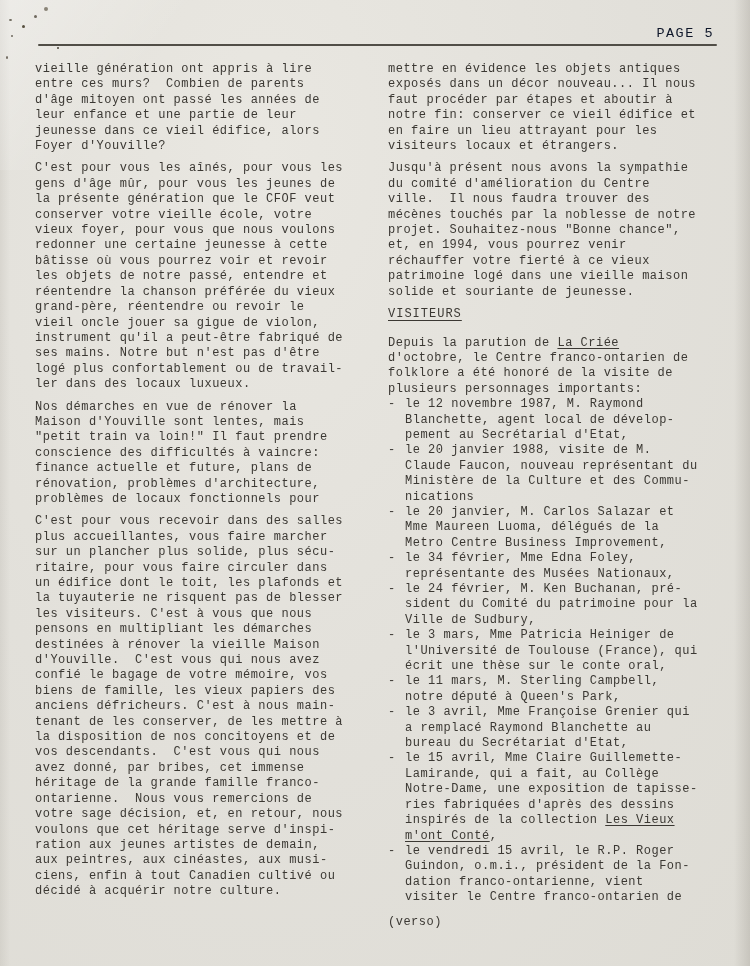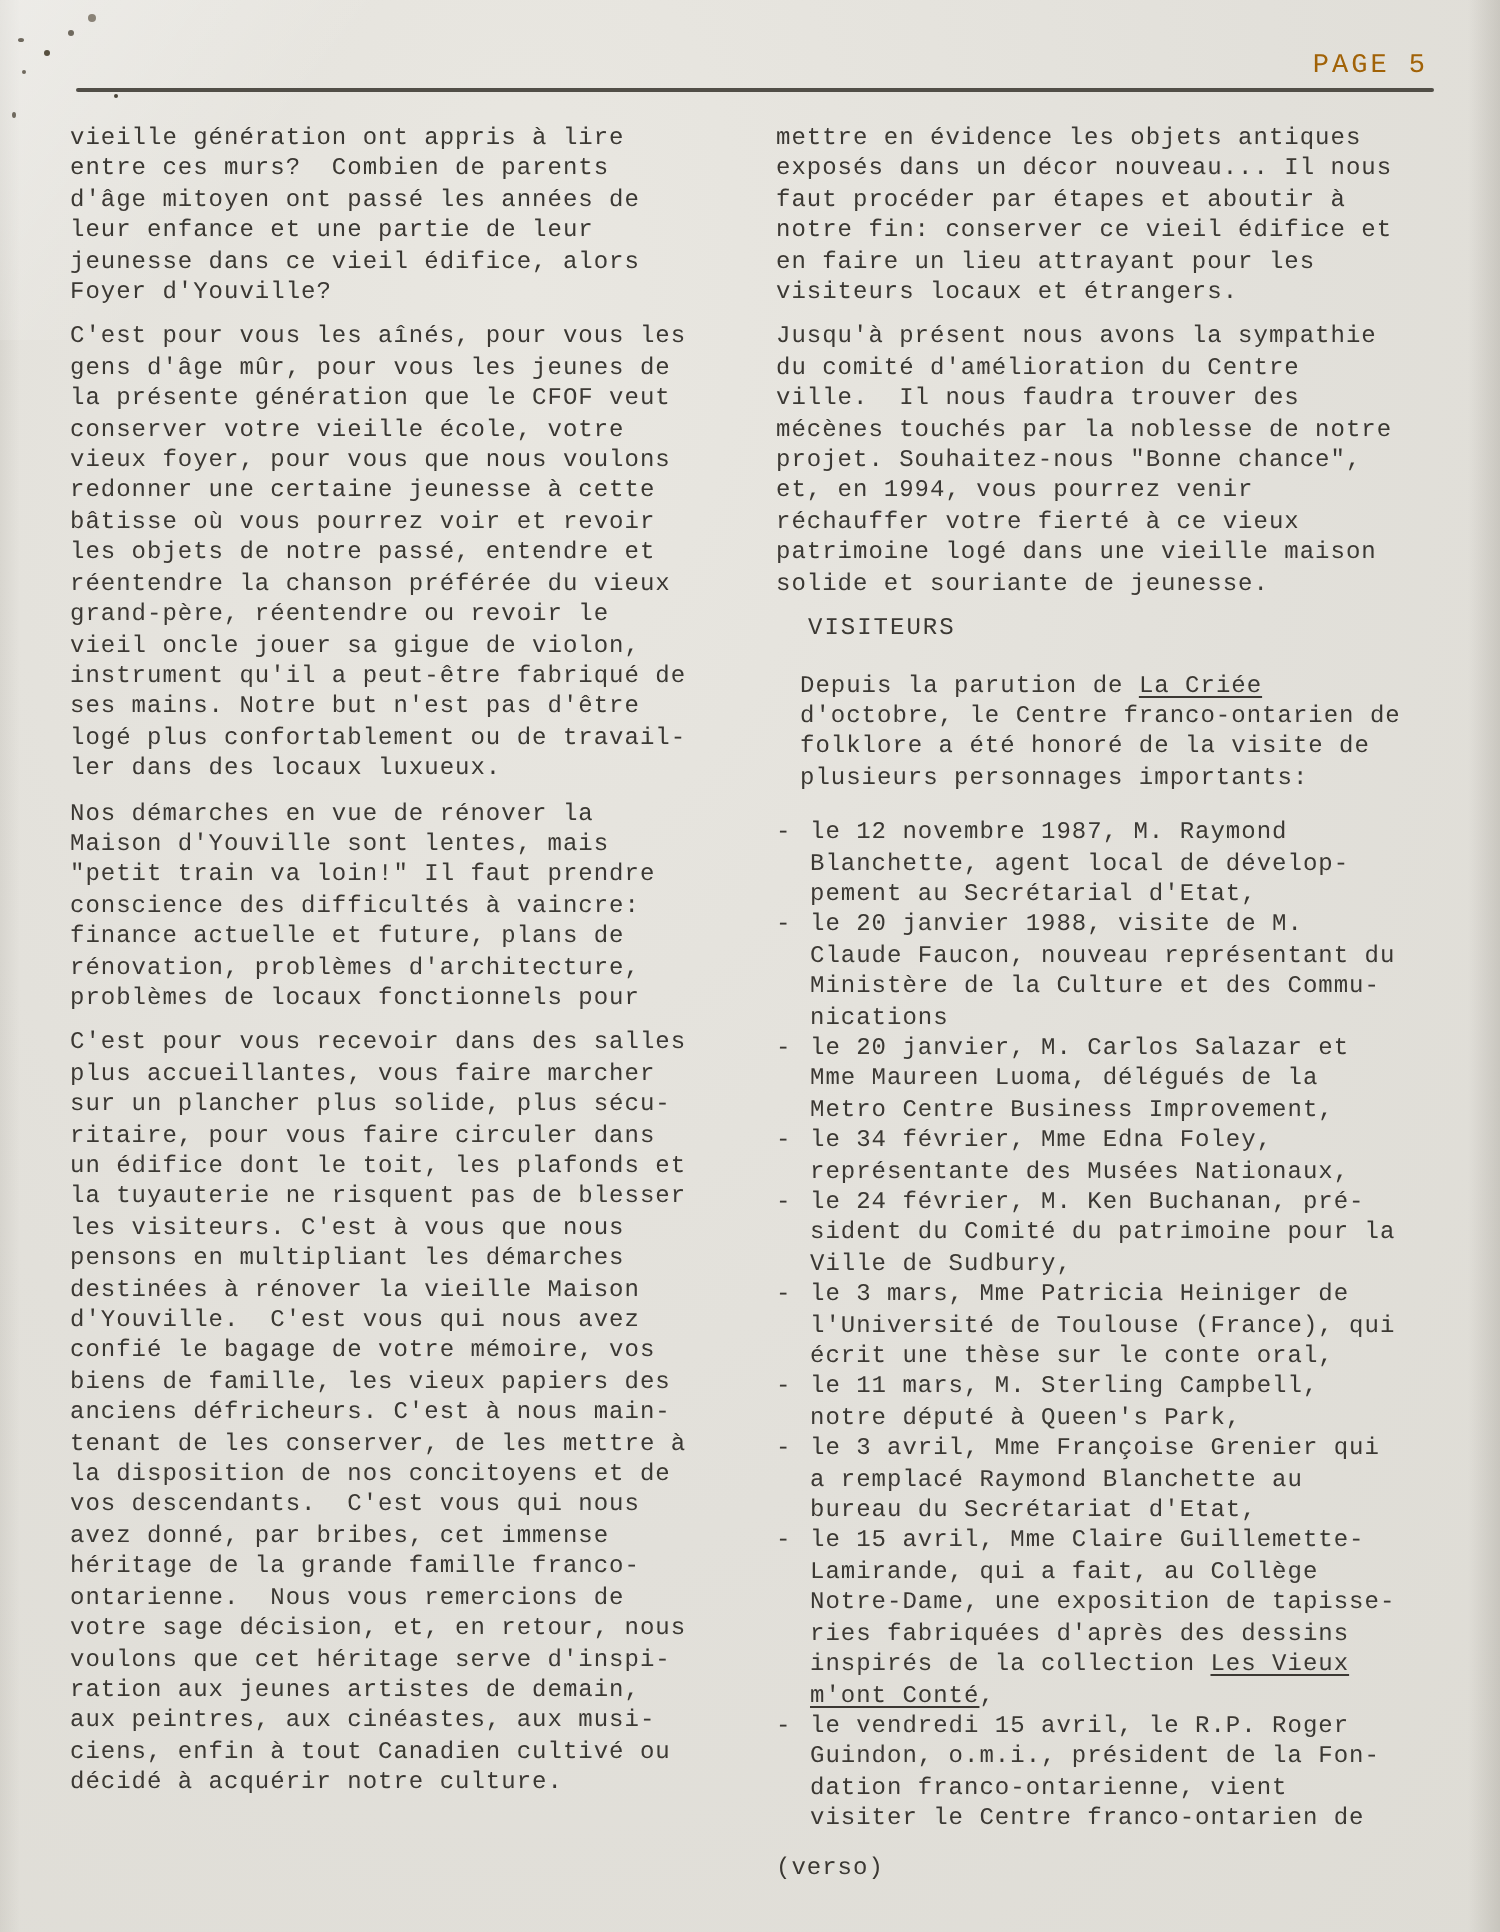--- a/index.html
+++ b/index.html
@@ -21,44 +21,44 @@
   .s1{left:44px;top:7px;width:4px;height:4px;background:#8a8377;}
   .s2{left:34px;top:15px;width:3px;height:3px;}
   .s3{left:22px;top:25px;width:3px;height:3px;background:#57503f;}
   .s4{left:9px;top:19px;width:3px;height:2px;}
   .s5{left:11px;top:35px;width:2px;height:2px;}
   .s6{left:57px;top:47px;width:2px;height:2px;background:#4a4438;}
   .s7{left:6px;top:56px;width:2px;height:3px;}
 
   .page-label{
     position:absolute;top:26px;right:36px;
-    font-size:13.5px;letter-spacing:1.5px;white-space:pre;color:#a16207;
+    font-size:13.5px;letter-spacing:1.5px;white-space:pre;color:#0f172a;
   }
   .header-rule{
     position:absolute;top:44px;left:38px;right:33px;height:2px;
     background:#514e47;border-radius:1px;
   }
 
   .columns{
     position:absolute;top:62px;left:35px;right:30px;bottom:0;
     display:flex;gap:26px;
   }
   .col{
     font-size:12px;line-height:15.4px;letter-spacing:0.5px;
   }
   .col-left{width:327px;flex:none;}
   .col-right{flex:1;min-width:0;}
 
   .para{margin:0 0 7px 0;white-space:pre-wrap;}
   .section-heading{
-    margin:6px 0 13px 16px;
-    text-underline-offset:3px;
+    margin:6px 0 13px 0;
+    text-decoration:underline;text-underline-offset:3px;
     letter-spacing:1px;
   }
-  .intro{margin:12px;white-space:pre-wrap;}
+  .intro{margin:0;white-space:pre-wrap;}
   .bullet{display:flex;margin:0;}
   .bullet .dash{flex:none;width:17px;}
   .bullet .btext{flex:1;white-space:pre-wrap;min-width:0;}
   .u{text-decoration:underline;text-underline-offset:2px;}
   .verso{margin-top:9px;text-align:left;padding-right:1px;white-space:pre;}
 </style>
 </head>
 <body>
 
 <div class="page">

